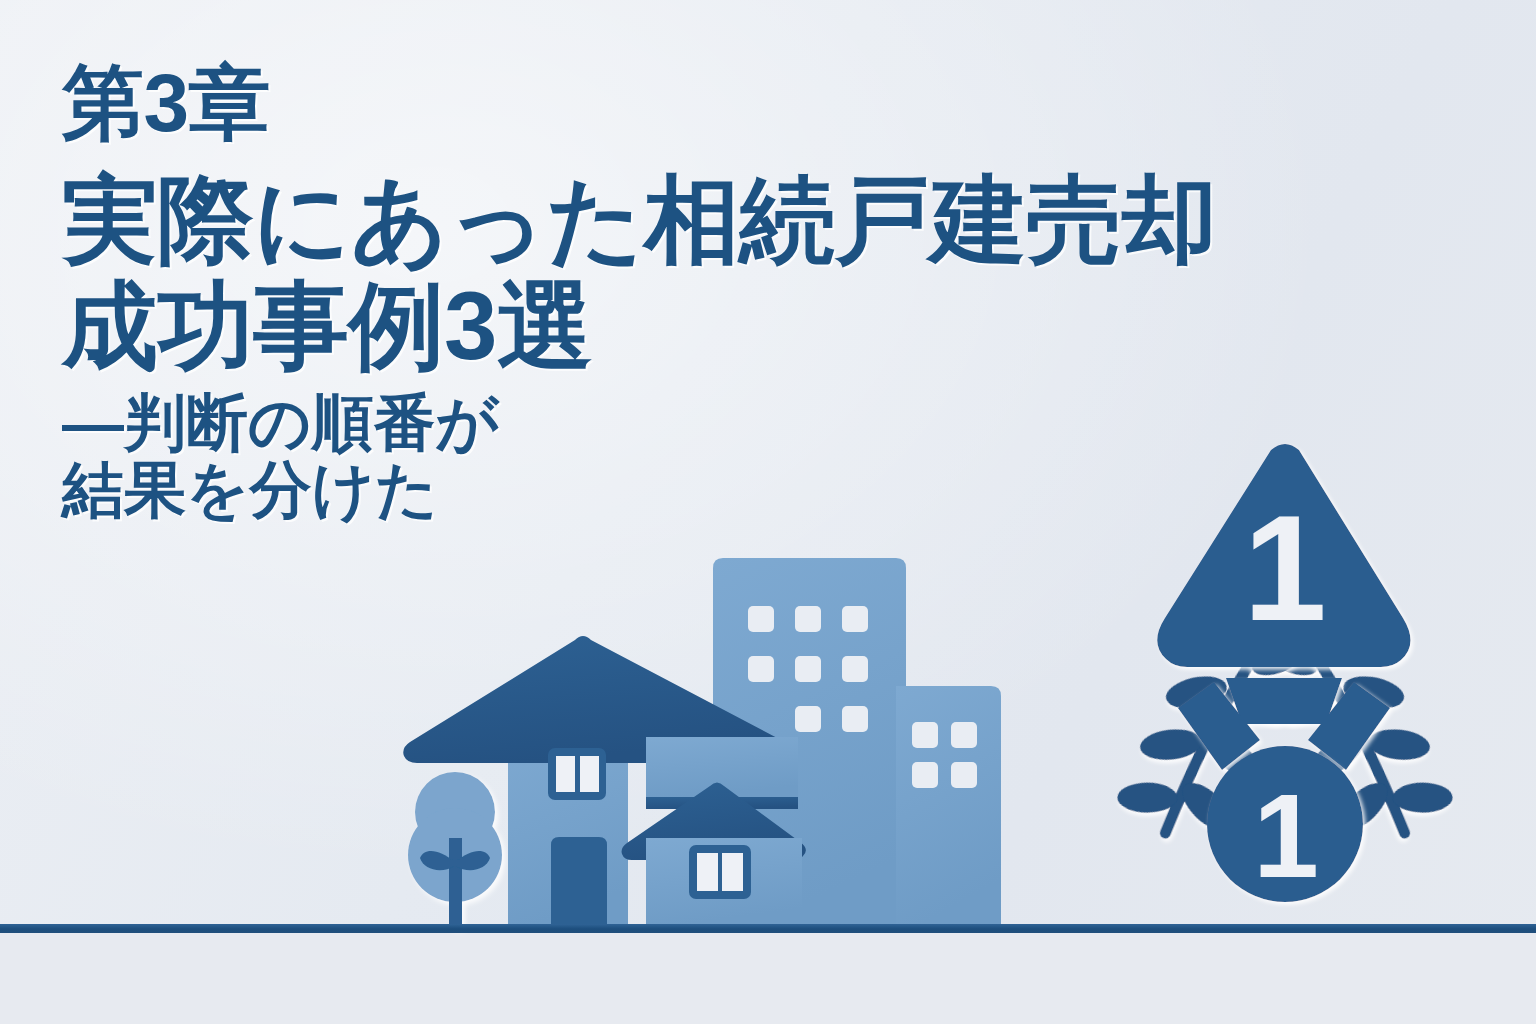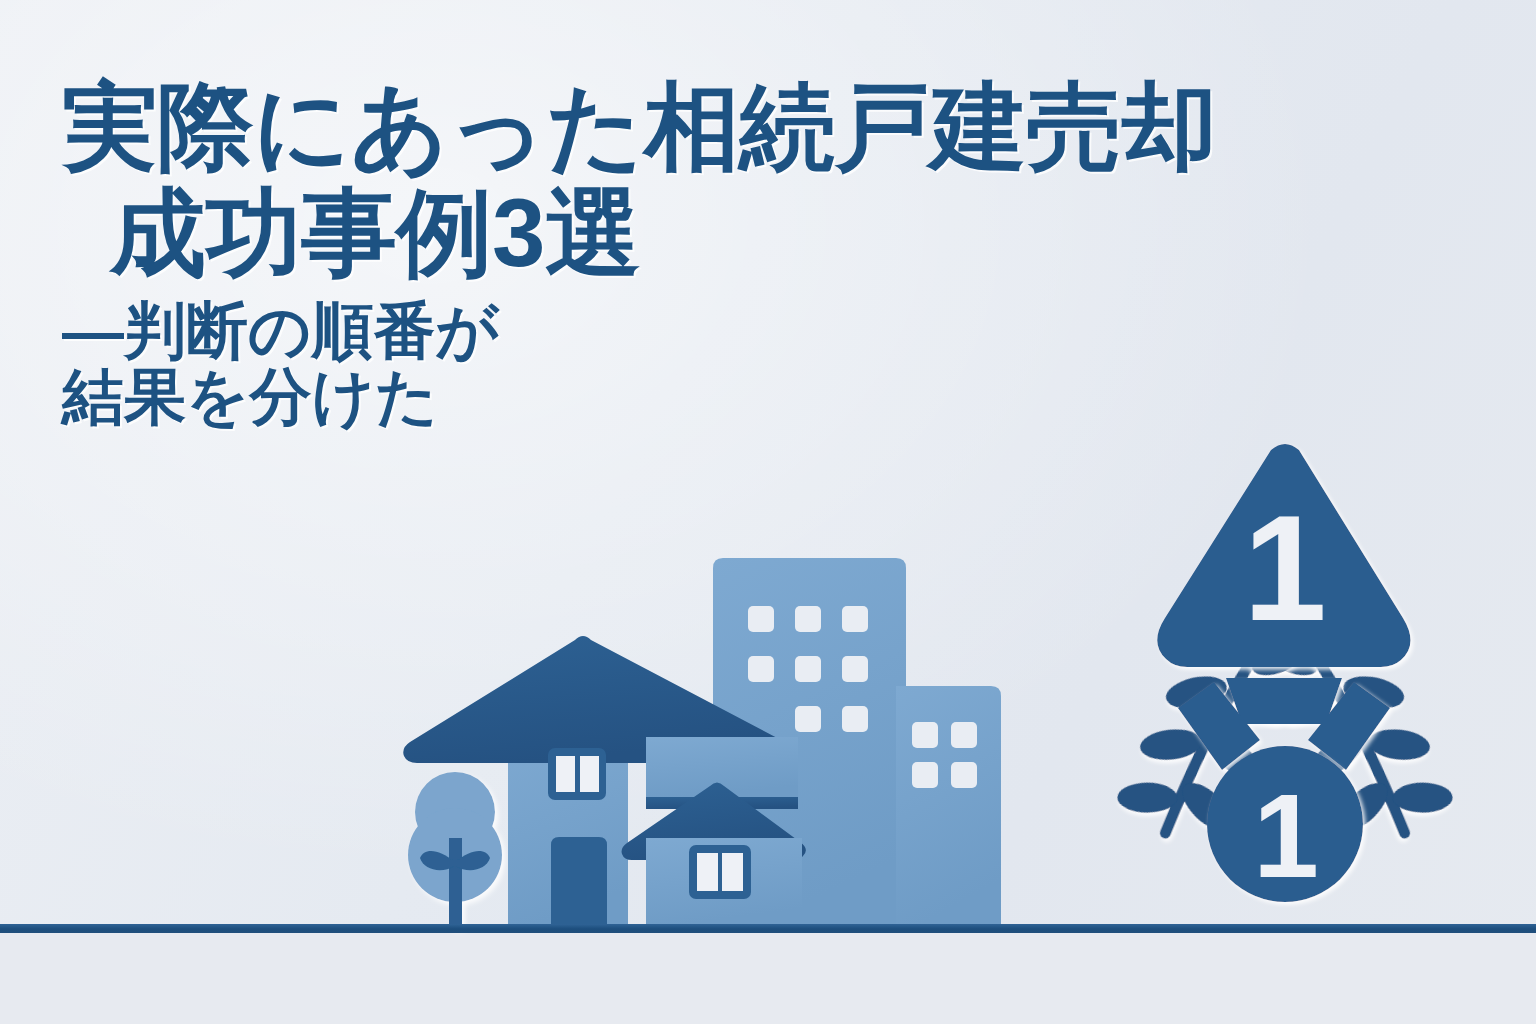--- a/index.html
+++ b/index.html
@@ -37,22 +37,22 @@
   .title-line {
     color: #1d5282;
     font-weight: 700;
     letter-spacing: -0.5px;
     line-height: 1.06;
     white-space: nowrap;
     text-shadow: 2px 2px 0 rgba(255,255,255,0.78);
   }
   .title-line.l1 { font-size: 82px; }
   .title-line.l2 { font-size: 96px; margin-top: 6px; }
-  .title-line.l3 { font-size: 96px; margin-top: 16px; }
-  .title-line.l4 { font-size: 96px; margin-top: 4px; margin-left: 48px; }
+  .title-line.l3 { font-size: 96px; margin-top: 22px; }
+  .title-line.l4 { font-size: 96px; margin-top: 4px; }
 
   .subtitle {
     margin-top: 14px;
     color: #1d5282;
     font-weight: 700;
     font-size: 62px;
     line-height: 1.08;
     text-shadow: 2px 2px 0 rgba(255,255,255,0.78);
   }
   .subtitle div { white-space: nowrap; }
@@ -222,20 +222,21 @@
       <path d="M314 252 l36 26 l-44 62 l-38 -30 z"></path>
     </g>
 
     <g filter="url(#wShadow)">
       <circle cx="245" cy="394" r="78" fill="#2b5d8f"></circle>
       <text x="246" y="447" text-anchor="middle" font-family="'Liberation Sans',sans-serif" font-size="118" font-weight="700" fill="#eef1f6">1</text>
     </g>
   </svg>
 
   <div class="title-block">
+    <div class="title-line l1">第3章</div>
     <div class="title-line l3">実際にあった相続戸建売却</div>
     <div class="title-line l4">成功事例3選</div>
     <div class="subtitle">
       <div>―判断の順番が</div>
       <div>結果を分けた</div>
     </div>
   </div>
 
   <div class="bottom-band"></div>
   <div class="baseline"></div>

